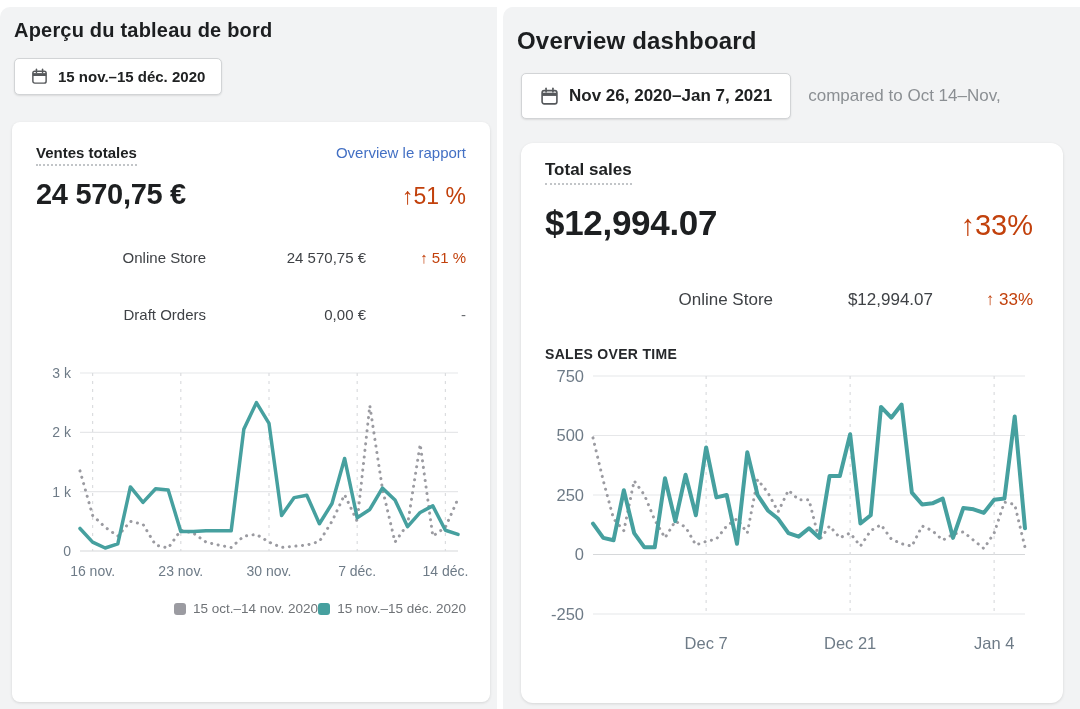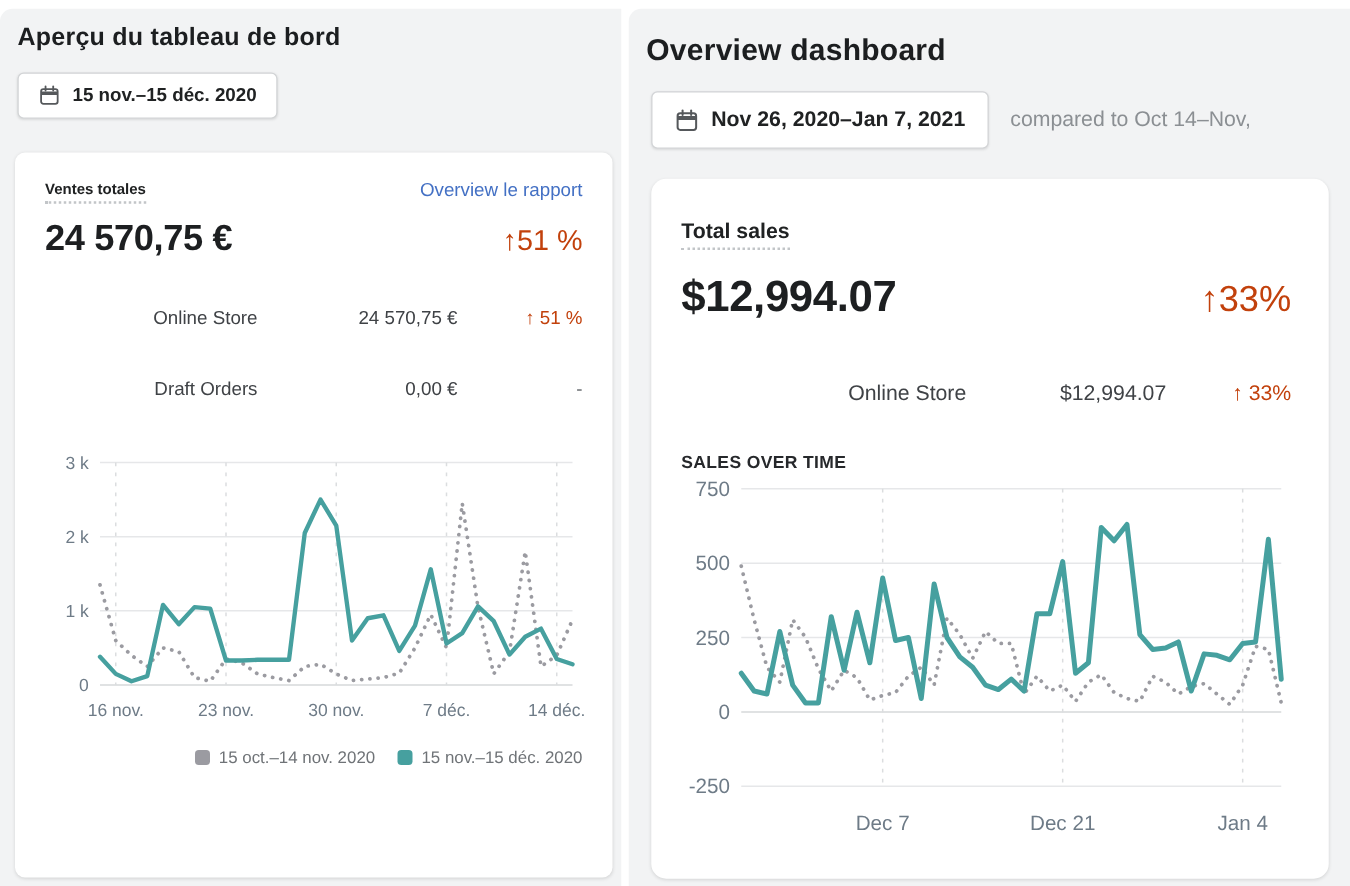--- a/index.html
+++ b/index.html
@@ -27,26 +27,26 @@
   .cal-icon { color:#55585b; display:inline-flex; }
   .panel-left  .cal-icon svg { width:17px; height:17px; }
   .panel-right .cal-icon svg { width:19px; height:19px; }
 
   .compare-text { color:#8b8f93; white-space:nowrap; }
   .panel-left  .compare-text { font-size:15px; margin-left:15px; }
   .panel-right .compare-text { font-size:17px; margin-left:17px; }
 
   .card { position:absolute; background:#fff; box-shadow:0 1px 3px rgba(0,0,0,.12); }
   .card-left  { left:12px;  top:115px; width:478px; height:580px; border-radius:8px;  padding:22px 24px; }
-  .card-right { left:18px;  top:136px; width:542px; height:560px; border-radius:12px; padding:32px 30px 26px 24px; }
+  .card-right { left:18px;  top:136px; width:542px; height:560px; border-radius:12px; padding:17px 30px 26px 24px; }
 
   .card-head { display:flex; align-items:flex-start; justify-content:space-between; }
   .metric-label { font-weight:700; color:#202223; border-bottom:2px dotted #c2c5c8;
                   padding-bottom:3px; cursor:help; }
-  .card-left  .metric-label { font-size:12px;text-align:center; }
+  .card-left  .metric-label { font-size:15px;text-align:center; }
   .card-right .metric-label { font-size:17px; }
   .report-link { color:#4370c4; font-size:15px; text-decoration:none; cursor:pointer; }
 
   .amount-row { display:flex; align-items:baseline; justify-content:space-between; }
   .card-left  .amount-row { margin-top:12px; }
   .card-right .amount-row { margin-top:18px; }
   .amount { font-weight:700; color:#1d1f21; letter-spacing:-.3px; }
   .card-left  .amount { font-size:29px; }
   .card-right .amount { font-size:35px; }
   .delta-big { color:#c2410c; }
@@ -65,21 +65,21 @@
   .row-delta.muted { color:#6a6e72; }
 
   .chart-heading { font-weight:700; color:#26282b; letter-spacing:.3px; }
   .card-left  .chart-heading { font-size:12.5px; margin-top:-4px; }
   .card-right .chart-heading { font-size:14px;  margin-top:18px; }
 
   .chart-svg { display:block; }
   .card-left  .chart-svg { margin-top:8px; }
   .card-right .chart-svg { margin-top:4px; margin-left:-4px; }
 
-  .legend { display:flex; justify-content:flex-end; align-items:flex-end; gap:18px; margin-top:12px; }
+  .legend { display:flex; justify-content:flex-end; align-items:flex-end; margin-top:12px; }
   .legend-item { display:flex; align-items:center; gap:7px; font-size:13.5px; color:#6f7377; }
   .swatch { width:12px; height:12px; border-radius:3px; display:inline-block; }
 </style>
 </head>
 <body>
 
 <div class="canvas">
 
   <section class="panel panel-left">
     <h1 class="panel-title">Aperçu du tableau de bord</h1>

